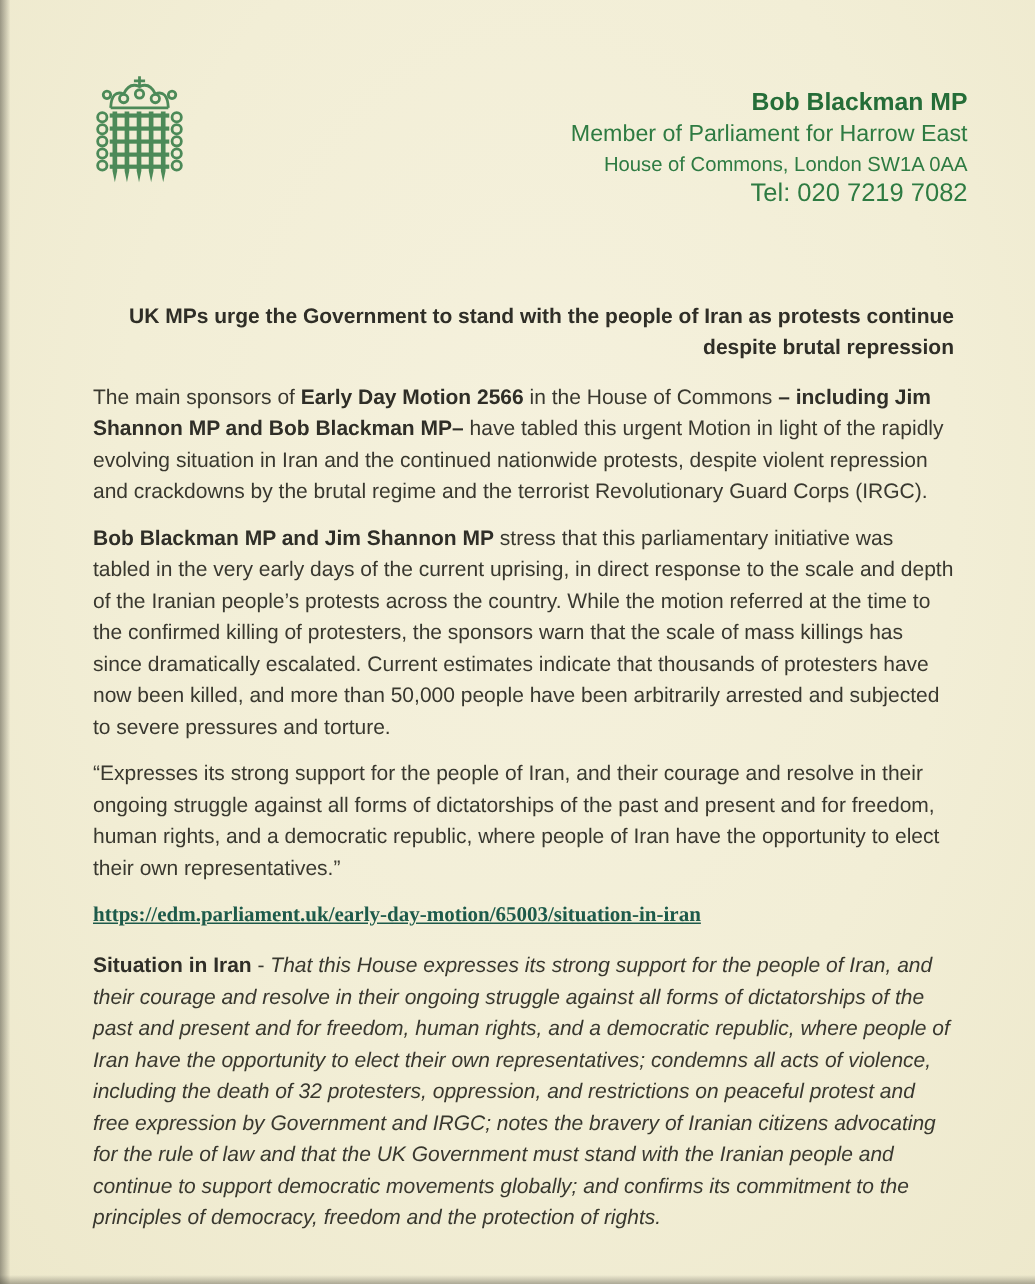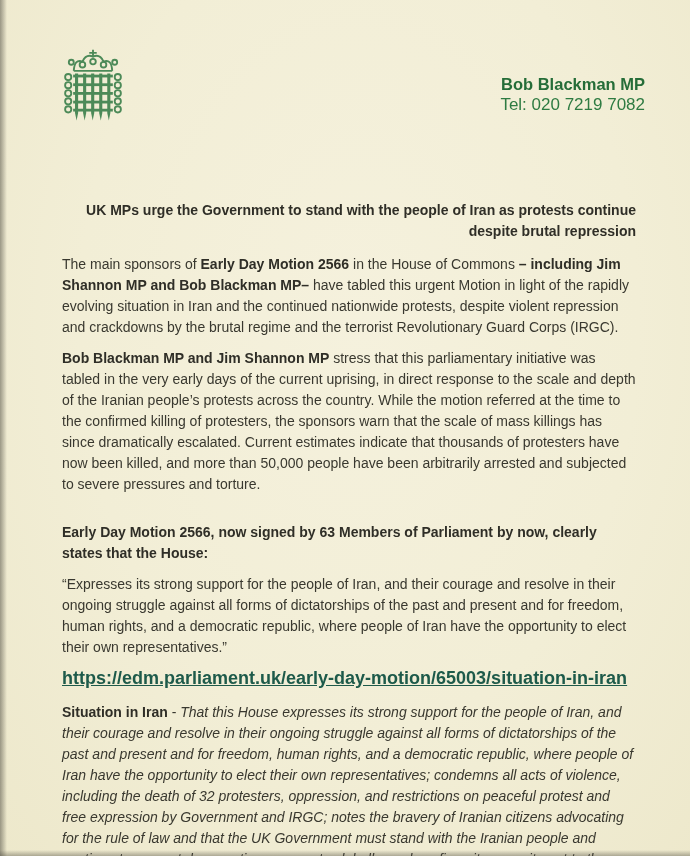--- a/index.html
+++ b/index.html
@@ -21,21 +21,21 @@
     background: linear-gradient(90deg, rgba(70,68,58,.5), rgba(70,68,58,0));
     pointer-events: none;
   }
   .page::after {
     content: ""; position: absolute; left: 0; right: 0; bottom: 0; height: 6px;
     background: linear-gradient(0deg, rgba(70,68,58,.4), rgba(70,68,58,0));
     pointer-events: none;
   }
 
   .letterhead {
-    display: flex; justify-content: space-between; align-items: center;
+    display: flex; justify-content: space-between; align-items: flex-end;
     padding: 46px 45px 0 62px;
     height: 92px;
   }
   .logo { width: 62px; height: 90px; flex: 0 0 auto; }
   .lh-text { text-align: right; color: #2e7b42; padding-top: 2px; }
   .lh-name { font-size: 16.5px; font-weight: bold; color: #256d38; line-height: 22px; }
   .lh-role { font-size: 15.5px; line-height: 21px; }
   .lh-addr { font-size: 13.5px; line-height: 19px; }
   .lh-tel  { font-size: 17px; line-height: 19px; }
 
@@ -46,21 +46,21 @@
   }
   .letter-body p { margin: 0 0 10px 0; }
   .headline { font-weight: bold; text-align: right; margin-bottom: 12px !important; color: #2f2e27; }
   .gap-before { margin-top: 27px !important; }
   span.b { font-weight: bold; color: #2f2e27; }
   span.i { font-style: italic; }
   .motion { font-style: normal; }
   .motion span.i { font-style: italic; }
   .edm-link {
     color: #1d5a4a; font-weight: bold; text-decoration: underline;
-    cursor: pointer; font-size: 18px;
+    cursor: pointer; font-size: 14px; font-family: Liberation Serif, serif;
   }
   .link-line { margin-bottom: 12px !important; }
 </style>
 </head>
 <body>
 
 <div class="page">
 
   <header class="letterhead">
     <div class="logo">
@@ -102,32 +102,33 @@
           <rect x="18" y="42" width="64" height="4.5"></rect>
           <rect x="18" y="56" width="64" height="4.5"></rect>
           <rect x="18" y="70" width="64" height="4.5"></rect>
           <rect x="18" y="84" width="64" height="4.5"></rect>
           <rect x="18" y="97" width="64" height="4.5"></rect>
         </g>
       </svg>
     </div>
     <div class="lh-text">
       <div class="lh-name">Bob Blackman MP</div>
+      <div class="lh-role">Member of Parliament for Harrow East</div>
+      <div class="lh-addr">House of Commons, London SW1A 0AA</div>
       <div class="lh-tel">Tel: 020 7219 7082</div>
     </div>
   </header>
 
   <main class="letter-body">
     <p class="headline"><span class="b">UK MPs urge the Government to stand with the people of Iran as protests continue despite brutal repression</span></p>
 
     <p><span>The main sponsors of </span><span class="b">Early Day Motion 2566</span><span> in the House of Commons </span><span class="b">– including Jim Shannon MP and Bob Blackman MP–</span><span> have tabled this urgent Motion in light of the rapidly evolving situation in Iran and the continued nationwide protests, despite violent repression and crackdowns by the brutal regime and the terrorist Revolutionary Guard Corps (IRGC).</span></p>
 
     <p><span class="b">Bob Blackman MP and Jim Shannon MP</span><span> stress that this parliamentary initiative was tabled in the very early days of the current uprising, in direct response to the scale and depth of the Iranian people’s protests across the country. While the motion referred at the time to the confirmed killing of protesters, the sponsors warn that the scale of mass killings has since dramatically escalated. Current estimates indicate that thousands of protesters have now been killed, and more than 50,000 people have been arbitrarily arrested and subjected to severe pressures and torture.</span></p>
 
-    <p class="gap-before"><span class="b">Early Day Motion 2566, now signed by 63 Members of Parliament by now, clearly states that the House:</span></p>
 
     <p><span>“Expresses its strong support for the people of Iran, and their courage and resolve in their ongoing struggle against all forms of dictatorships of the past and present and for freedom, human rights, and a democratic republic, where people of Iran have the opportunity to elect their own representatives.”</span></p>
 
     <p class="link-line"><a class="edm-link">https://edm.parliament.uk/early-day-motion/65003/situation-in-iran</a></p>
 
     <p class="motion"><span class="b">Situation in Iran</span><span> - </span><span class="i">That this House expresses its strong support for the people of Iran, and their courage and resolve in their ongoing struggle against all forms of dictatorships of the past and present and for freedom, human rights, and a democratic republic, where people of Iran have the opportunity to elect their own representatives; condemns all acts of violence, including the death of 32 protesters, oppression, and restrictions on peaceful protest and free expression by Government and IRGC; notes the bravery of Iranian citizens advocating for the rule of law and that the UK Government must stand with the Iranian people and continue to support democratic movements globally; and confirms its commitment to the principles of democracy, freedom and the protection of rights.</span></p>
   </main>
 
 </div>
 

